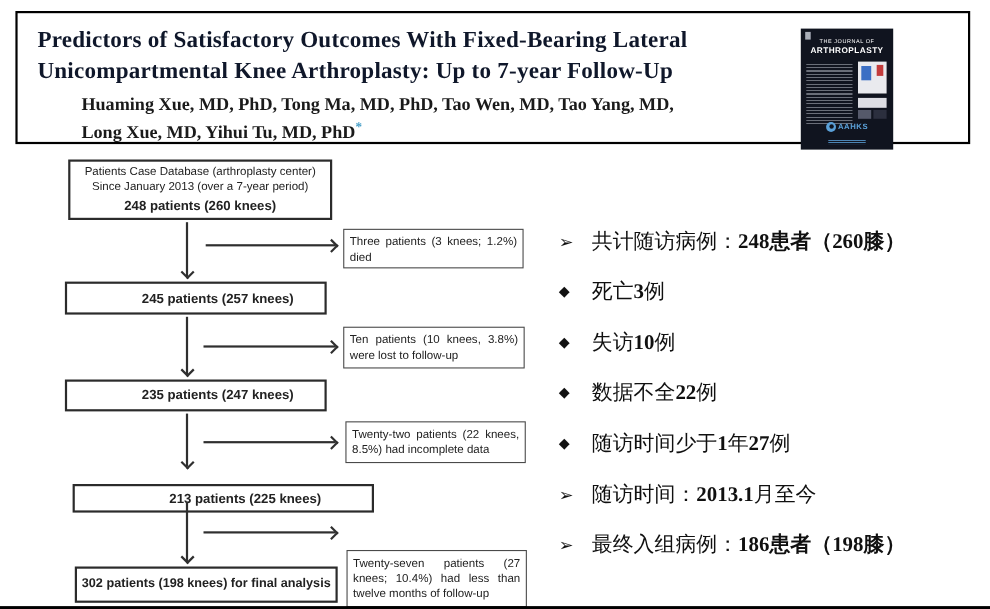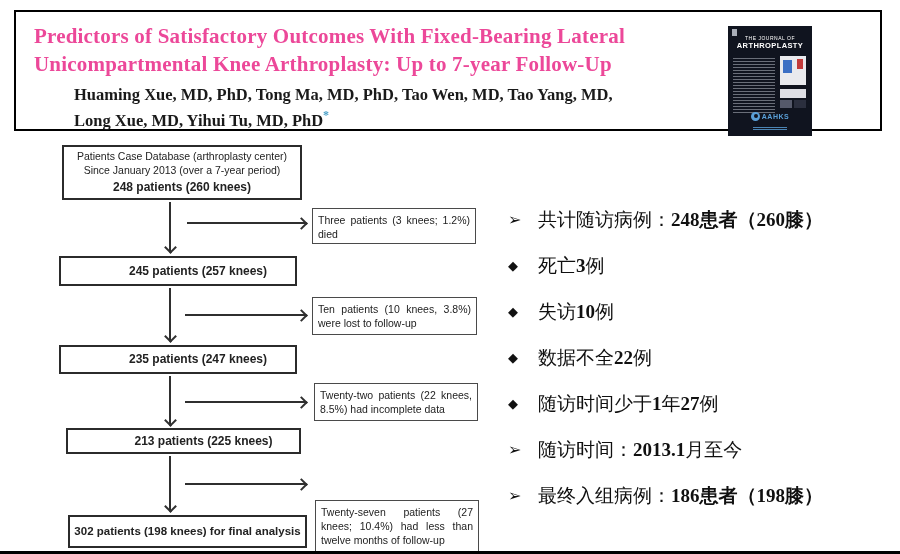--- a/index.html
+++ b/index.html
@@ -10,21 +10,21 @@
   }
   *{box-sizing:border-box;margin:0;padding:0;}
   html,body{background:#fff;}
   .slide{
     position:relative;width:900px;height:554px;background:#fff;overflow:hidden;
     font-family:"Liberation Sans",sans-serif;color:#1c1c1c;
   }
   
   .header{position:absolute;left:14px;top:10px;width:868px;height:121px;border:2px solid #000;background:#fff;}
   .title{position:absolute;left:18px;top:10px;font-family:"Liberation Serif",serif;font-weight:700;
-         font-size:21px;line-height:28px;color:#ec4899;letter-spacing:.2px;}
+         font-size:21px;line-height:28px;color:#0f172a;letter-spacing:.2px;}
   .authors{position:absolute;left:18px;top:72px;font-family:"Liberation Serif",serif;font-weight:600;
            font-size:16.5px;line-height:21px;color:#1a1a1a;margin-left:40px;}
   .footnote-mark{color:var(--footnote-blue,#4aa0c8);font-size:12px;vertical-align:super;font-weight:700;}
   
   .cover{position:absolute;left:712px;top:14px;width:84px;height:110px;background:var(--cover-bg,#10141f);}
   .cover-elsevier{position:absolute;left:4px;top:3px;width:5px;height:7px;background:#cfd4de;opacity:.8;}
   .cover-masthead{position:absolute;top:9px;left:0;width:100%;text-align:center;color:#fff;}
   .cover-masthead .m1{font-size:5px;letter-spacing:.5px;}
   .cover-masthead .m2{font-size:7.5px;font-weight:700;letter-spacing:.4px;}
   .cover-lines{position:absolute;left:5px;top:32px;width:42px;height:56px;
@@ -45,21 +45,21 @@
   
   .fbox{position:absolute;border:2px solid #2b2b2b;background:#fff;display:flex;flex-direction:column;
         align-items:center;justify-content:center;text-align:center;color:#222;line-height:1.25;}
   .fbox .sm{font-size:10.5px;}
   .fbox .bold-line{font-size:12px;font-weight:700;margin-top:3px;}
   .fbox2 .bold-line,.fbox3 .bold-line,.fbox4 .bold-line{margin-top:0;margin-left:40px;}
   .fbox5 .bold-line{margin-top:0;font-size:11.5px;}
   .fbox1{left:62px;top:145px;width:240px;height:55px;padding:2px;}
   .fbox2{left:59px;top:256px;width:238px;height:30px;}
   .fbox3{left:59px;top:345px;width:238px;height:29px;}
-  .fbox4{left:66px;top:428px;width:235px;height:26px;}
+  .fbox4{left:66px;top:440px;width:274px;height:26px;}
   .fbox5{left:68px;top:515px;width:239px;height:33px;}
   .sbox{position:absolute;border:1.5px solid #4a4a4a;background:#fff;padding:4px 5px;
         font-size:10.5px;color:#222;text-align:justify;line-height:1.35;}
   .sbox1{left:312px;top:208px;width:164px;height:36px;}
   .sbox2{left:312px;top:297px;width:165px;height:38px;}
   .sbox3{left:314px;top:383px;width:164px;height:38px;}
   .sbox4{left:315px;top:464px;width:164px;height:52px;margin-top:36px;}
   .varrow{position:absolute;width:0;border-left:2px solid var(--line-dark,#2f2f2f);}
   .varrow::after{content:"";position:absolute;left:-5px;bottom:-1px;width:7px;height:7px;
     border:solid var(--line-dark,#2f2f2f);border-width:0 2px 2px 0;transform:rotate(45deg);}

